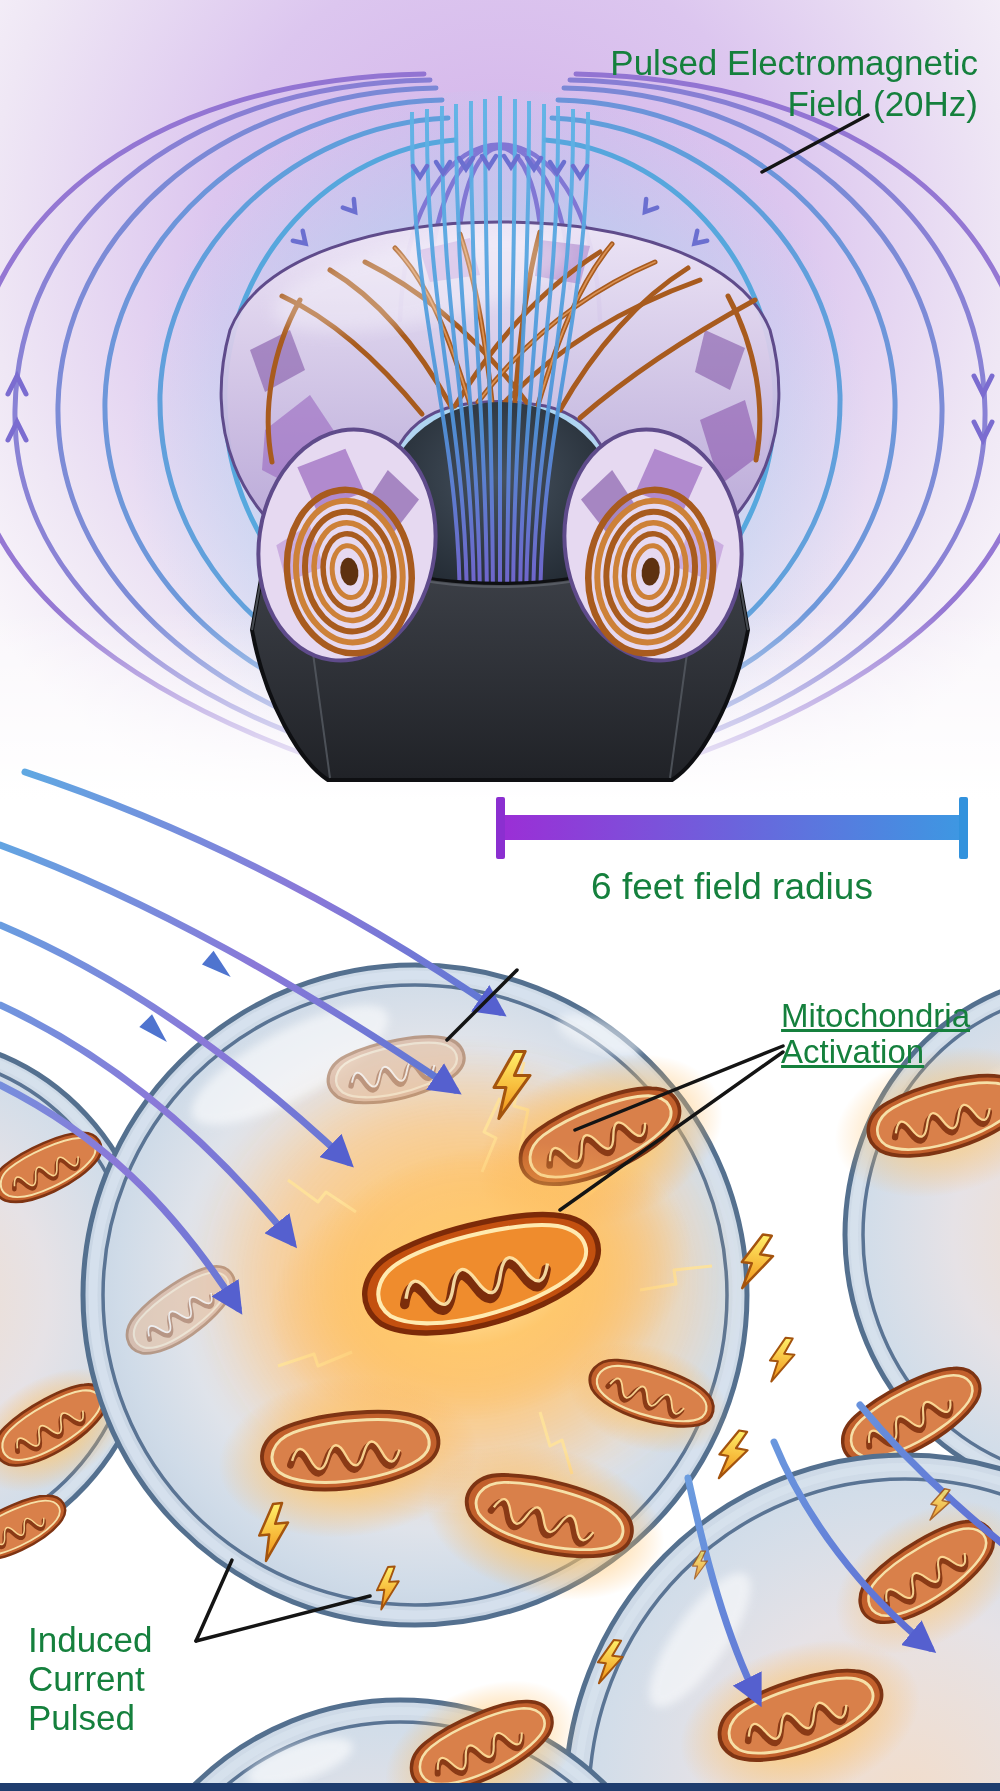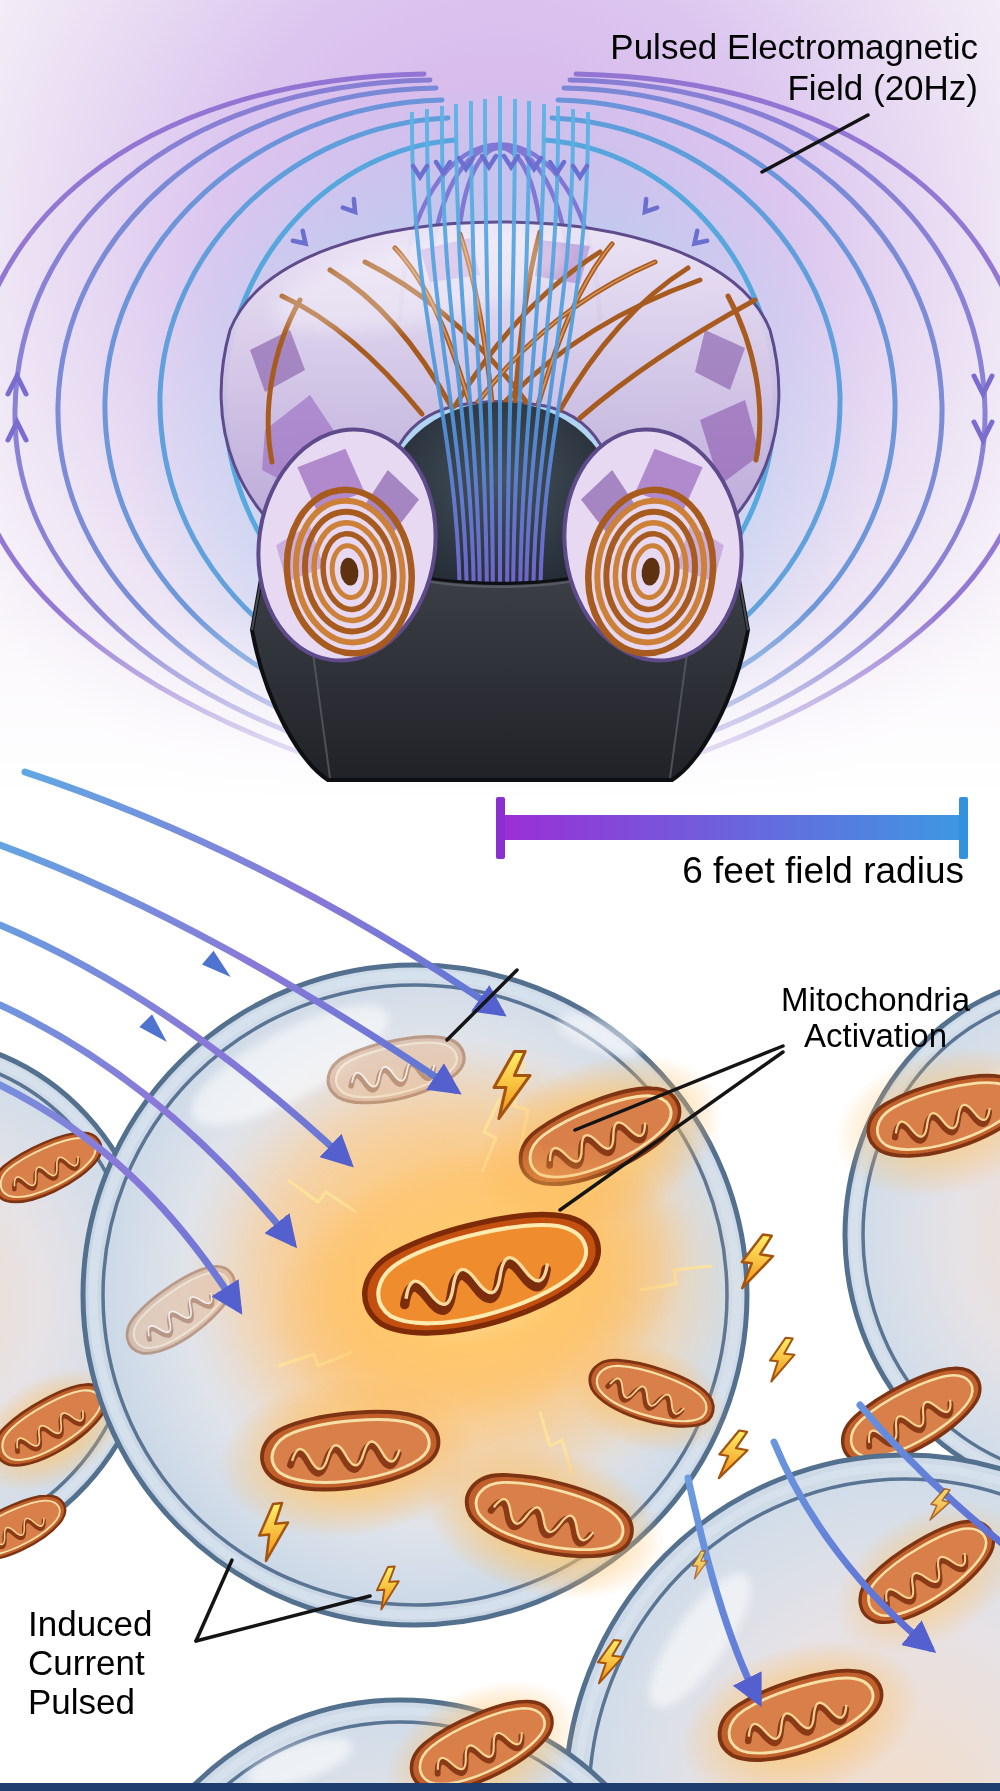--- a/index.html
+++ b/index.html
@@ -1,23 +1,23 @@
 <!DOCTYPE html>
 <html><head>
 <meta charset="utf-8">
 <style>
   html,body{margin:0;padding:0;background:#ffffff;}
   #stage{position:relative;width:1000px;height:1791px;overflow:hidden;background:#ffffff;
          font-family:"Liberation Sans", sans-serif;}
   #scene{position:absolute;left:0;top:0;}
-  .lbl{position:absolute;color:#000000;font-weight:500;line-height:1.18;}
+  .lbl{position:absolute;color:#15803d;font-weight:500;line-height:1.18;margin-top:16px;}
   #title-label{right:22px;top:26px;font-size:35px;text-align:right;line-height:41px;}
-  #scale-label{left:500px;top:849px;width:464px;text-align:right;font-size:37px;}
+  #scale-label{left:500px;top:849px;width:464px;text-align:center;font-size:37px;}
   #cell-membrane-label{left:518px;top:928px;font-size:34px;}
-  #mito-label{right:30px;top:982px;text-align:center;font-size:33px;line-height:36px;}
+  #mito-label{right:30px;top:982px;text-align:left;font-size:33px;line-height:36px;text-decoration:underline;}
   #induced-label{left:28px;top:1604px;width:178px;font-size:35px;line-height:39px;}
   .mito-warm{--mo:#c2602c;--mos:#7e3413;--mi:#d9804a;--mis:#f6e0a8;--mc:#8a3a16;--mch:#ffdf9a;}
   .mito-strong{--mo:#c3500f;--mos:#7c2a08;--mi:#ef8c2d;--mis:#ffeab0;--mc:#7c2d0b;--mch:#ffe9ae;}
   .mito-pale{--mo:#d9ad91;--mos:#a2704f;--mi:#e5c0a2;--mis:#f4e4c8;--mc:#a26a4a;--mch:#ffffff;opacity:.62;}
 </style>
 </head>
 <body>
 
 <div id="stage">
 <svg id="scene" width="1000" height="1791" viewBox="0 0 1000 1791">

